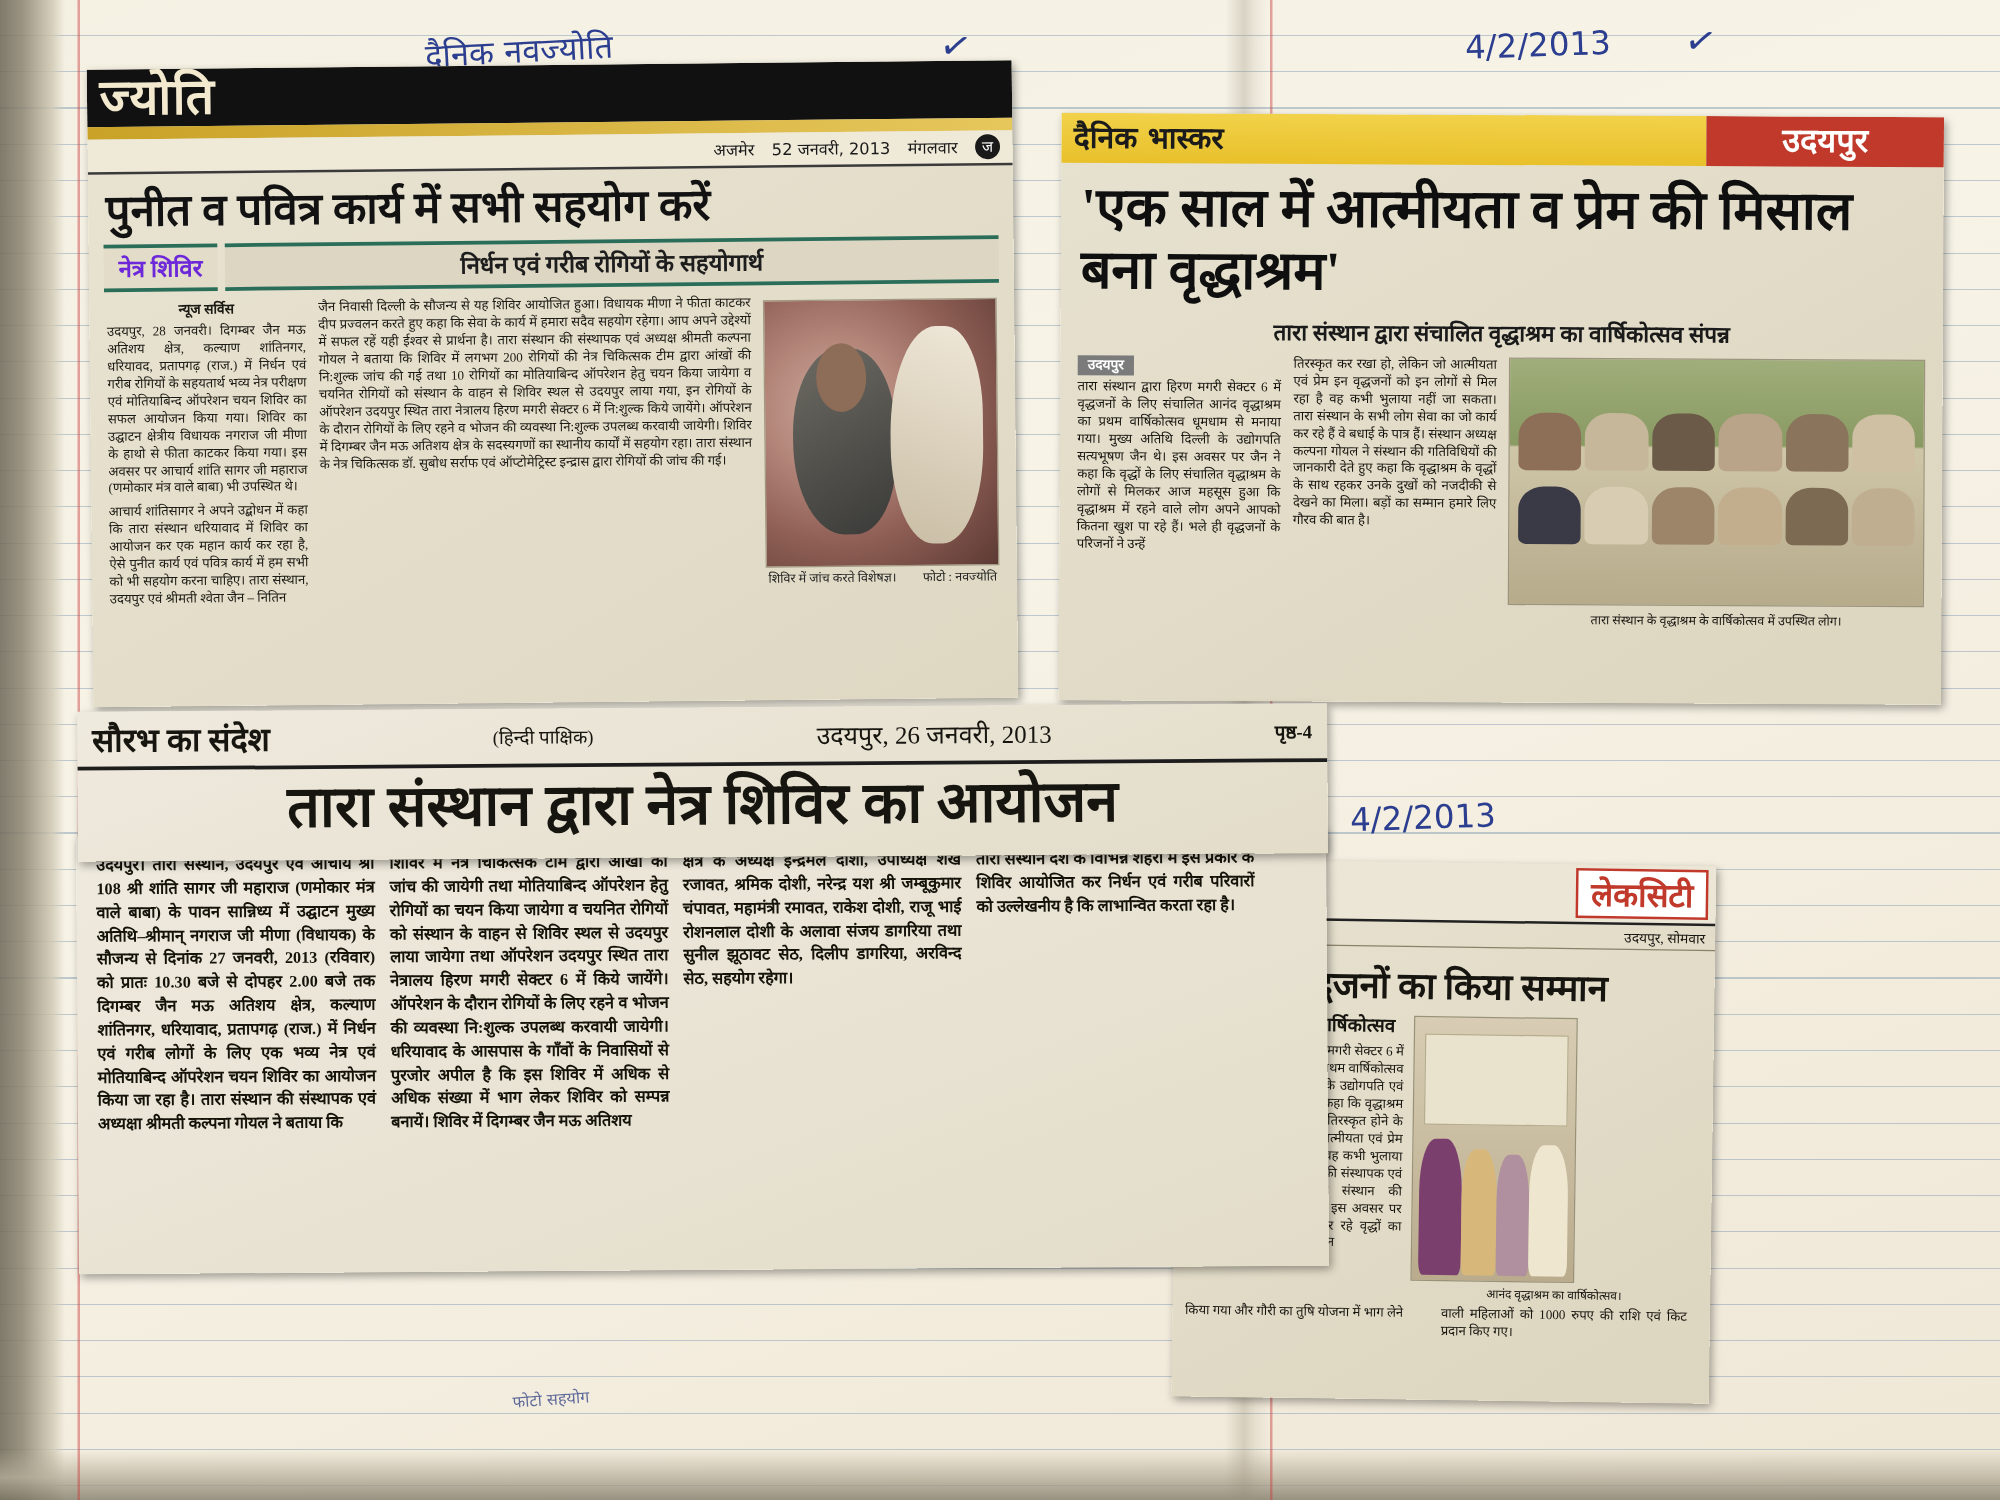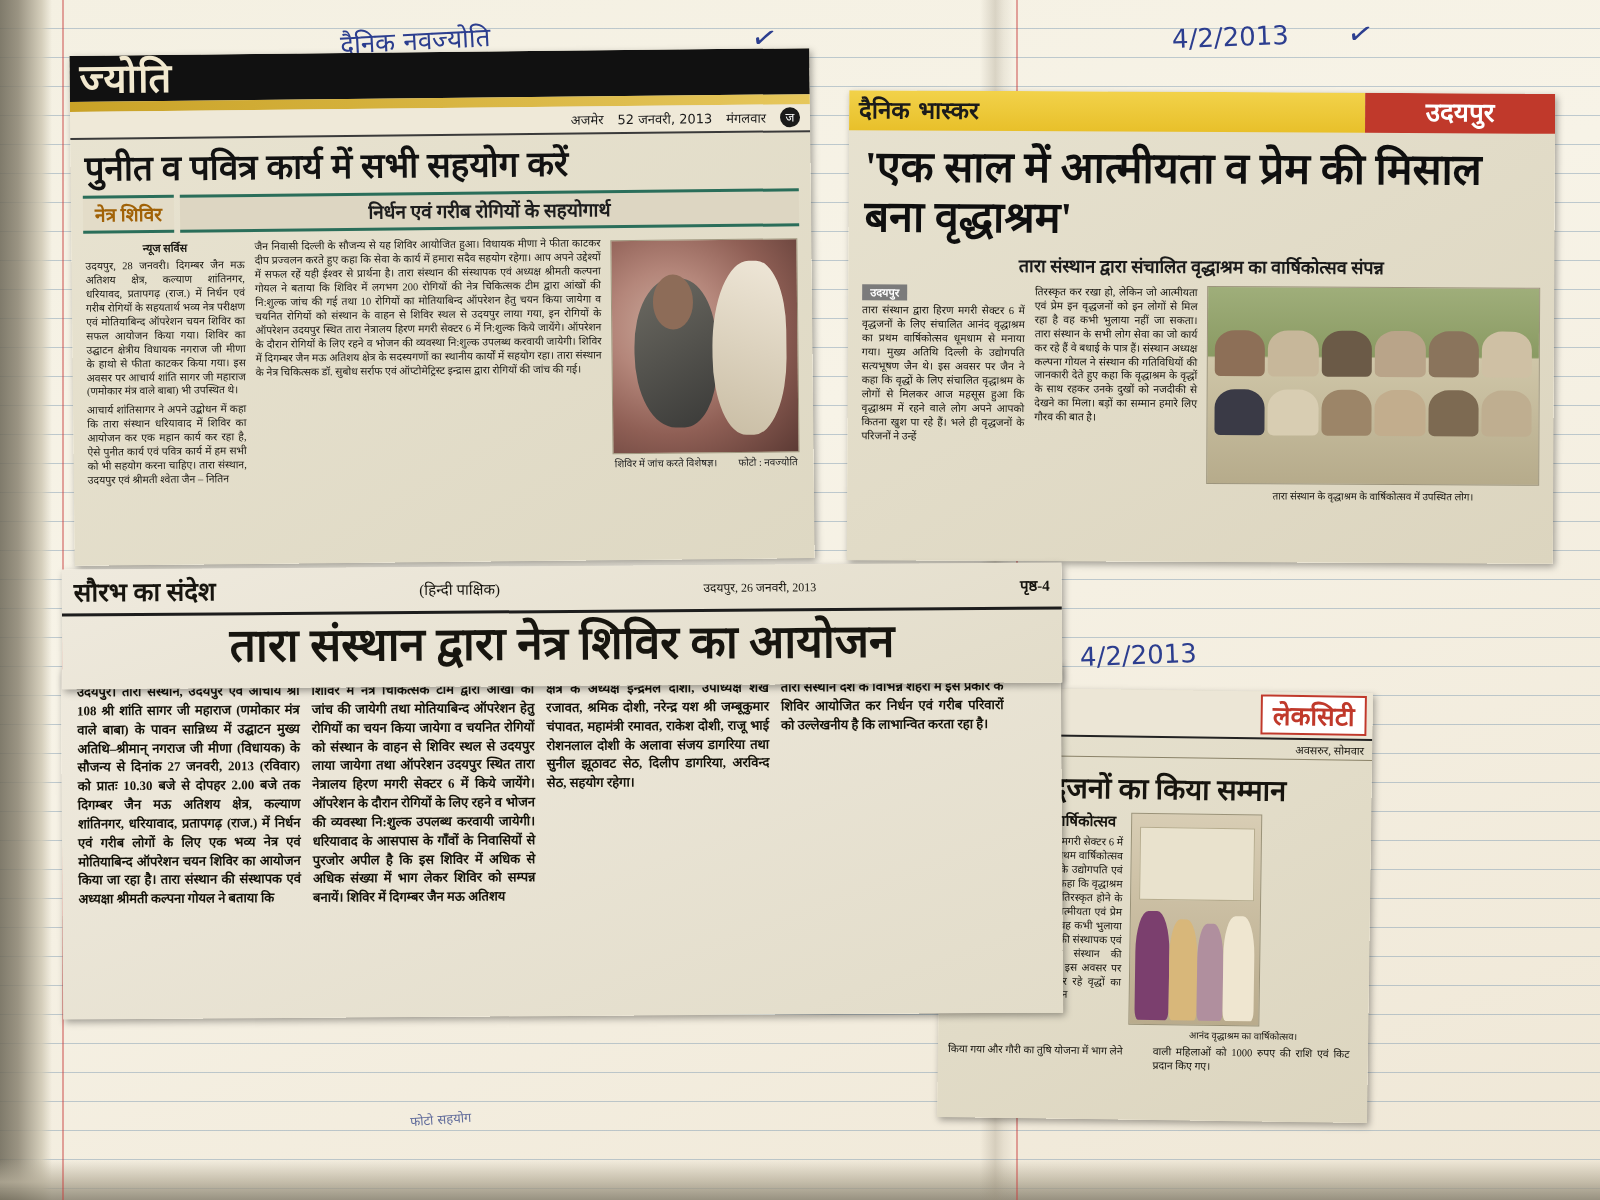--- a/index.html
+++ b/index.html
@@ -74,21 +74,21 @@
     height:26px;background:#efe9d8;border-bottom:2px solid #3a3a3a;
     display:flex;align-items:center;justify-content:flex-end;gap:14px;
     font-family:"DejaVu Sans",sans-serif;font-size:13px;padding-right:10px;color:#1a1a1a;
   }
   #clip1 .dot{width:20px;height:20px;border-radius:50%;background:#1a1a1a;color:#fff;font-size:12px;text-align:center;line-height:20px;}
   #clip1 h1{
     margin:10px 14px 6px 14px;font-size:35px;line-height:1.15;font-weight:bold;
     font-family:"Liberation Serif",serif;color:#121212;
   }
   #clip1 .subbar{display:flex;margin:0 12px 8px 12px;gap:6px;align-items:stretch;}
-  #clip1 .sb-left{background:#e3dcc8;border-top:3px solid #2a6e5a;border-bottom:3px solid #2a6e5a;padding:3px 12px;font-weight:bold;font-size:19px;color:#a16207;}
+  #clip1 .sb-left{background:#e3dcc8;border-top:3px solid #2a6e5a;border-bottom:3px solid #2a6e5a;padding:3px 12px;font-weight:bold;font-size:19px;color:#6d28d9;}
   #clip1 .sb-right{flex:1;background:#ddd6c2;border-top:3px solid #2a6e5a;border-bottom:3px solid #2a6e5a;padding:3px 10px;font-weight:bold;font-size:19px;text-align:center;color:#1d1d1d;}
   #clip1 .cols{display:flex;gap:10px;padding:0 14px;}
   #clip1 .col{width:23%;font-size:10.5px;line-height:1.33;text-align:justify;color:#1c1a14;}
   #clip1 .byline{text-align:center;font-weight:bold;font-size:11px;margin-bottom:3px;}
   #clip1 .photo{
     margin-top:4px;height:212px;
     background:
       radial-gradient(circle at 30% 40%, #caa89a 0%, #b4867a 30%, #8f5f55 60%, #5c3a34 100%),
       linear-gradient(160deg,#e9c9bb,#a9766a);
     position:relative;border:1px solid #a09880;
@@ -116,21 +116,21 @@
   }
   #clip2 .photo .row{position:absolute;left:2%;right:2%;display:flex;gap:3px;}
   #clip2 .photo .p{flex:1;height:46px;border-radius:40% 40% 12% 12%;}
   #clip2 .pcap{font-size:10px;text-align:center;padding-top:4px;}
 
   
   #clip3{left:62px;top:566px;width:1000px;height:120px;transform:rotate(-0.4deg);z-index:5;}
   #clip3 .hdr{display:flex;align-items:center;justify-content:space-between;border-bottom:3px solid #1d1d1d;padding:4px 12px;}
   #clip3 .nm{font-weight:bold;font-size:26px;}
   #clip3 .pk{font-size:15px;}
-  #clip3 .dt{font-size:12px;}
+  #clip3 .dt{font-size:20px;}
   #clip3 .pg{font-size:15px;font-weight:bold;}
   #clip3 h1{margin:6px 14px 0 14px;font-size:46px;font-weight:bold;text-align:center;line-height:1.1;}
 
   
   #clip3b{left:62px;top:666px;width:1000px;height:350px;transform:rotate(-0.4deg);z-index:4;}
   #clip3b .cols{display:flex;gap:12px;padding:14px 16px 0 16px;}
   #clip3b .col{width:23%;font-size:13px;line-height:1.45;text-align:justify;font-weight:bold;color:#141209;}
 
   
   #clip4{left:940px;top:690px;width:430px;height:430px;transform:rotate(0.8deg);z-index:3;}
@@ -266,21 +266,21 @@
     </div>
   </div>
 
   <div class="clip paper-b" id="clip4">
     <div class="topbar">
       <span class="pk-name">पत्रिका</span>
       <span class="lake">लेकसिटी</span>
     </div>
     <div class="dateline">
       <span>04.02.2013</span>
-      <span>अवसरुर, सोमवार</span>
+      <span>उदयपुर, सोमवार</span>
     </div>
     <h1>वृद्धजनों का किया सम्मान</h1>
     <div class="body">
       <div class="lead">
         <div class="kick">आनंद वृद्धाश्रम का वार्षिकोत्सव</div>
         <div class="txt">उदयपुर। तारा संस्थान ने हिरणमगरी सेक्टर 6 में संचालित आनंद वृद्धाश्रम का प्रथम वार्षिकोत्सव मनाया। मुख्य अतिथि दिल्ली के उद्योगपति एवं समाजसेवी सत्यभूषण जैन ने कहा कि वृद्धाश्रम में रहने वाले लोग परिजनों से तिरस्कृत होने के बावजूद आज सुखी हैं। जो आत्मीयता एवं प्रेम इन वृद्धजनों को मिल रहा है, वह कभी भुलाया नहीं जा सकता। तारा संस्थान की संस्थापक एवं अध्यक्ष कल्पना गोयल ने संस्थान की गतिविधियों की जानकारी दी। इस अवसर पर आनंद वृद्धाश्रम में निवास कर रहे वृद्धों का पगड़ी एवं दुपट्टा ओढ़ाकर सम्मान</div>
       </div>
       <div style="width:56%;">
         <div class="photo">
           <div class="banner"></div>

